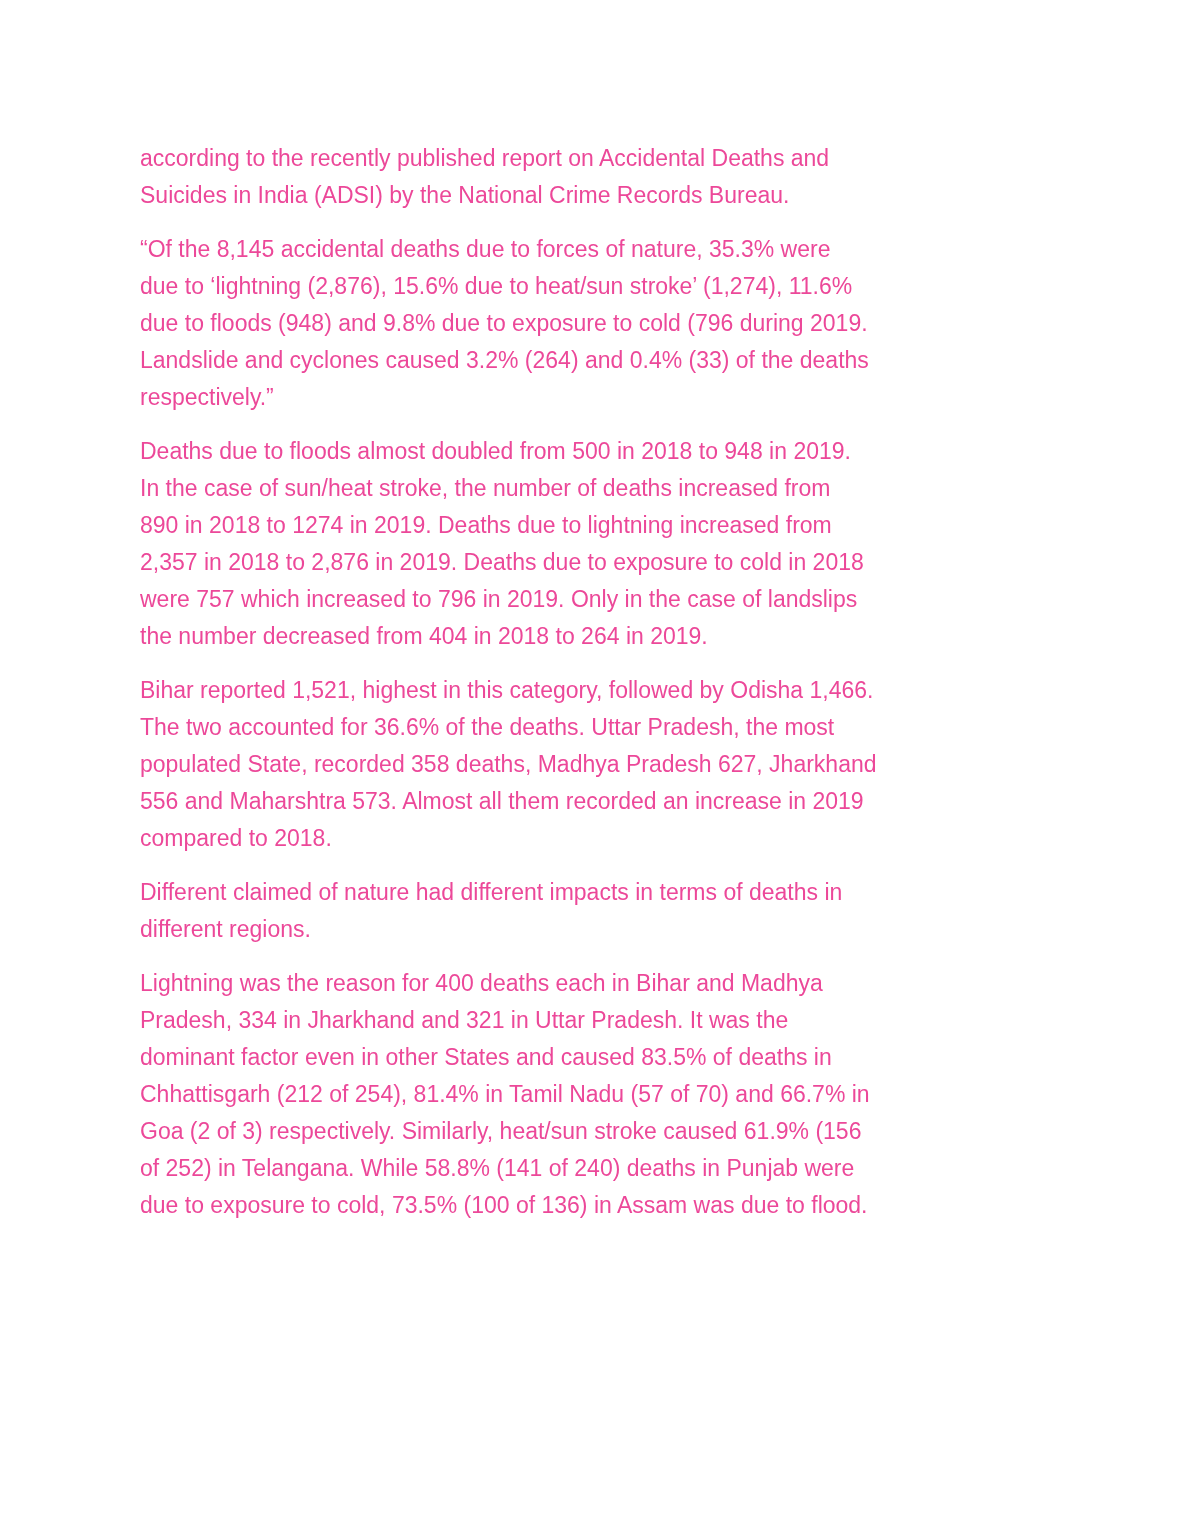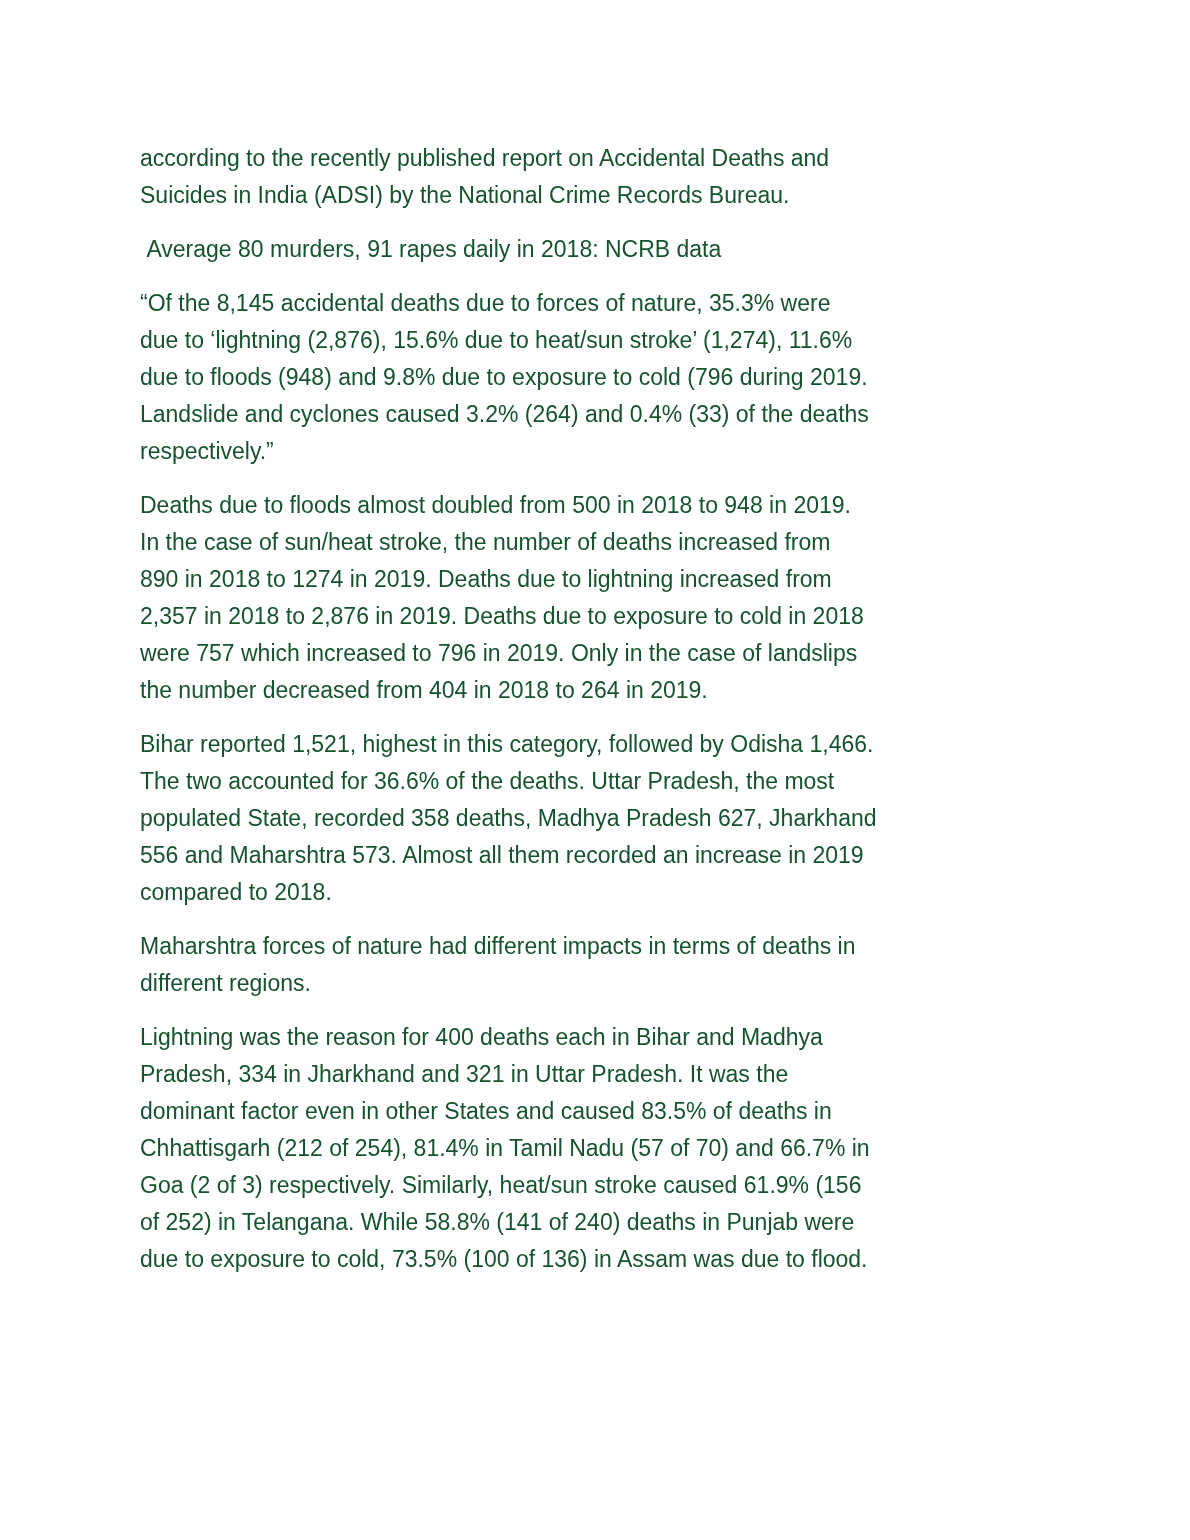--- a/index.html
+++ b/index.html
@@ -9,55 +9,54 @@
     }
     .page {
       position: relative;
       width: 1190px;
       height: 1540px;
       background: #ffffff;
       box-sizing: border-box;
       padding: 140px 130px 0 140px;
       overflow: hidden;
       font-family: "Liberation Sans", sans-serif;
-      color: #14532d;
+      color: #ec4899;
     }
     .para {
       margin: 0 0 17px 0;
       font-size: 23px;
       line-height: 37px;
       max-width: 920px;
       white-space: pre-wrap;
       word-break: normal;
     }
   </style>
 </head>
 <body>
 
 <div class="page">
   <p class="para">according to the recently published report on Accidental Deaths and
 Suicides in India (ADSI) by the National Crime Records Bureau.</p>
-  <p class="para"> Average 80 murders, 91 rapes daily in 2018: NCRB data</p>
   <p class="para">“Of the 8,145 accidental deaths due to forces of nature, 35.3% were
 due to ‘lightning (2,876), 15.6% due to heat/sun stroke’ (1,274), 11.6%
 due to floods (948) and 9.8% due to exposure to cold (796 during 2019.
 Landslide and cyclones caused 3.2% (264) and 0.4% (33) of the deaths
 respectively.”</p>
   <p class="para">Deaths due to floods almost doubled from 500 in 2018 to 948 in 2019.
 In the case of sun/heat stroke, the number of deaths increased from
 890 in 2018 to 1274 in 2019. Deaths due to lightning increased from
 2,357 in 2018 to 2,876 in 2019. Deaths due to exposure to cold in 2018
 were 757 which increased to 796 in 2019. Only in the case of landslips
 the number decreased from 404 in 2018 to 264 in 2019.</p>
   <p class="para">Bihar reported 1,521, highest in this category, followed by Odisha 1,466.
 The two accounted for 36.6% of the deaths. Uttar Pradesh, the most
 populated State, recorded 358 deaths, Madhya Pradesh 627, Jharkhand
 556 and Maharshtra 573. Almost all them recorded an increase in 2019
 compared to 2018.</p>
-  <p class="para">Maharshtra forces of nature had different impacts in terms of deaths in
+  <p class="para">Different claimed of nature had different impacts in terms of deaths in
 different regions.</p>
   <p class="para">Lightning was the reason for 400 deaths each in Bihar and Madhya
 Pradesh, 334 in Jharkhand and 321 in Uttar Pradesh. It was the
 dominant factor even in other States and caused 83.5% of deaths in
 Chhattisgarh (212 of 254), 81.4% in Tamil Nadu (57 of 70) and 66.7% in
 Goa (2 of 3) respectively. Similarly, heat/sun stroke caused 61.9% (156
 of 252) in Telangana. While 58.8% (141 of 240) deaths in Punjab were
 due to exposure to cold, 73.5% (100 of 136) in Assam was due to flood.</p>
 </div>
 

